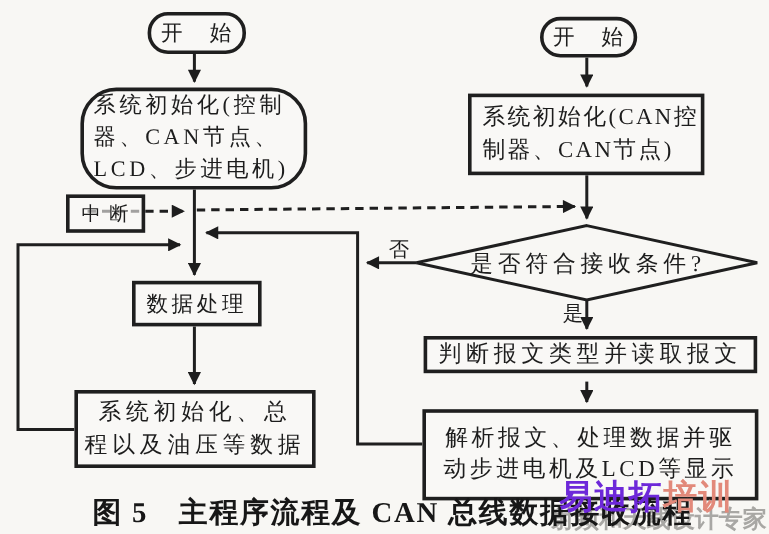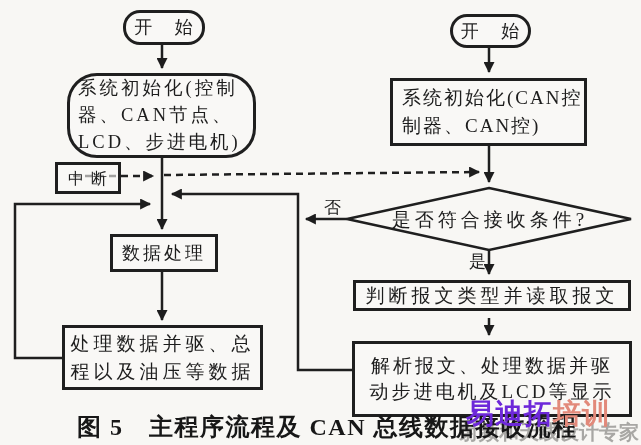--- a/index.html
+++ b/index.html
@@ -116,31 +116,31 @@
 
   <div class="node" id="interrupt-box">
     <span>中断</span>
   </div>
 
   <div class="node centered" id="dataproc-box">
     <span>数据处理</span>
   </div>
 
   <div class="node centered" id="display-box">
-    <span>处理数据并驱、总</span>
+    <span>系统初始化、总</span>
     <span>程以及油压等数据</span>
   </div>
 
   <div class="node capsule" id="start-right">
     <span>开 始</span>
   </div>
 
   <div class="node" id="init-right">
     <span>系统初始化(CAN控</span>
-    <span>制器、CAN控)</span>
+    <span>制器、CAN节点)</span>
   </div>
 
   <div id="decision-text">是否符合接收条件?</div>
 
   <div class="branch-label" id="label-no">否</div>
   <div class="branch-label" id="label-yes">是</div>
 
   <div class="node centered" id="judge-box">
     <span>判断报文类型并读取报文</span>
   </div>

